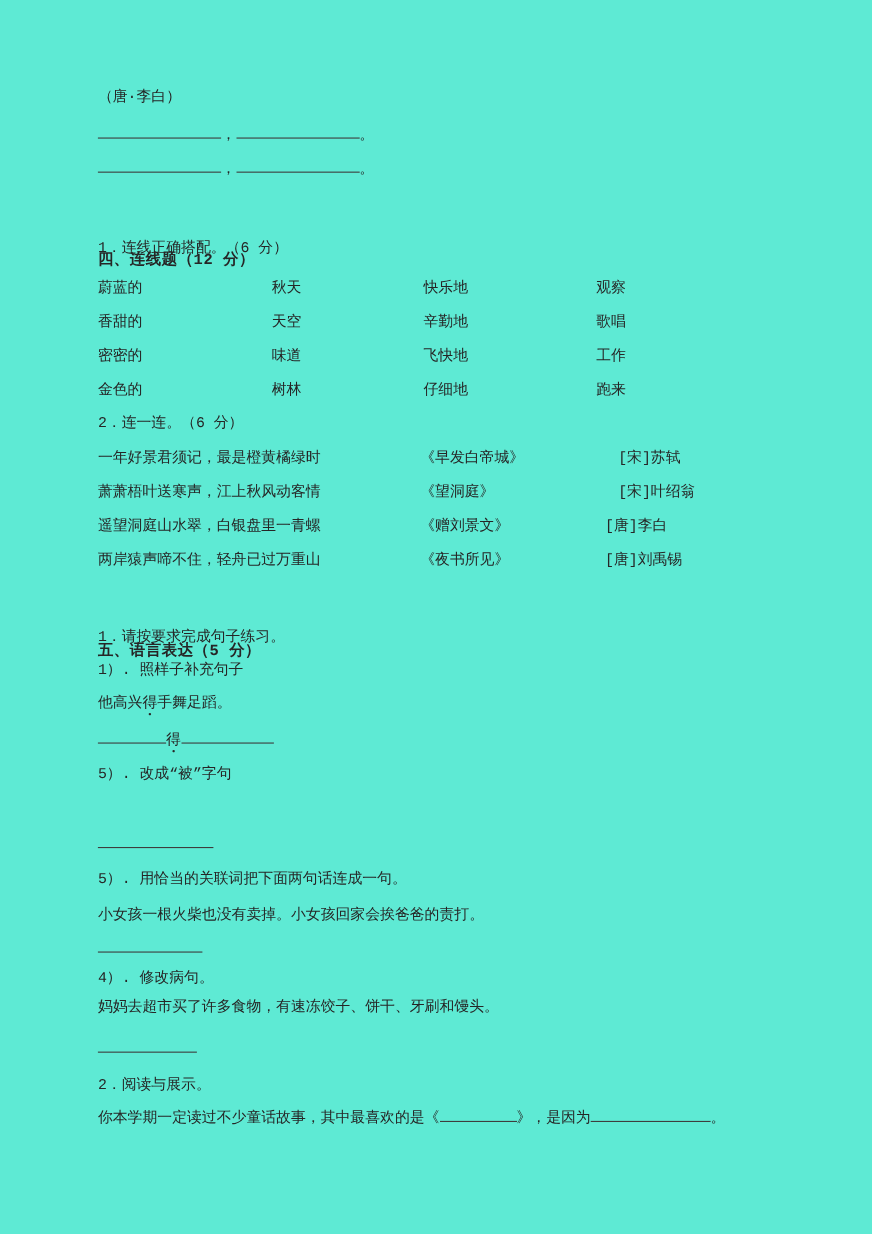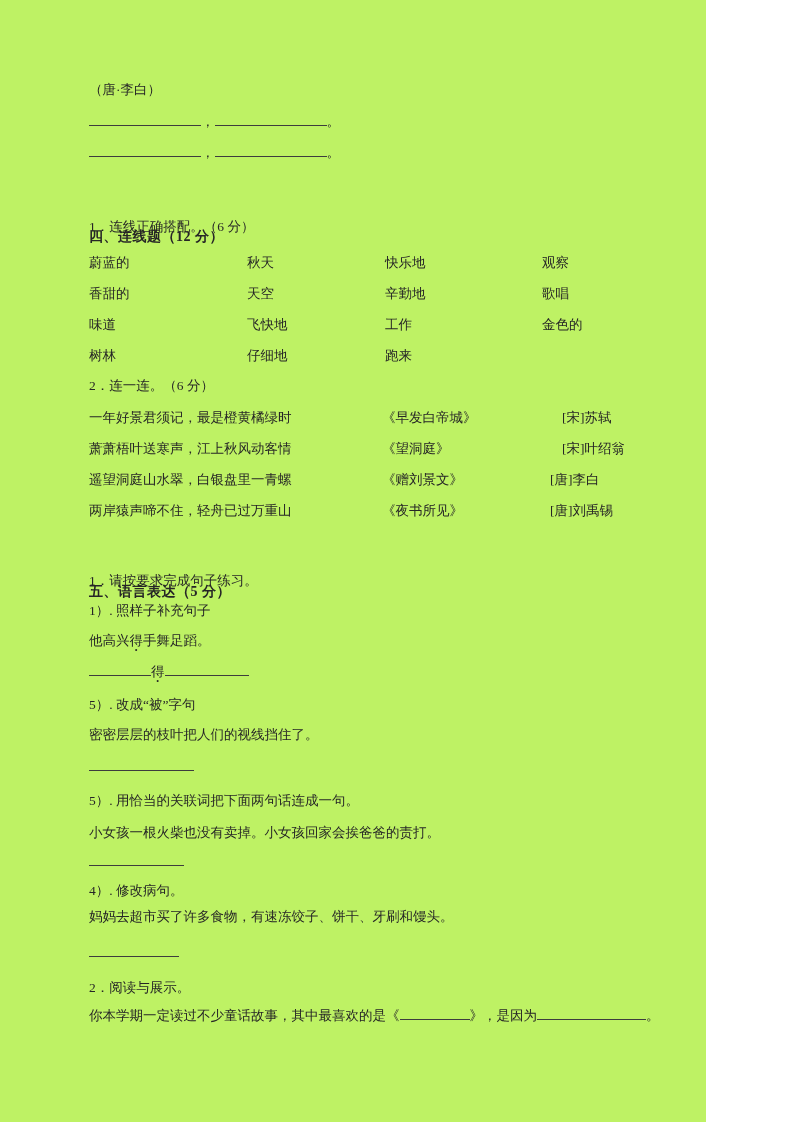--- a/index.html
+++ b/index.html
@@ -1,20 +1,20 @@
 <!DOCTYPE html>
 <html><head>
 <meta charset="utf-8">
 <style>
   html,body{margin:0;padding:0;background:#ffffff;}
   .page{
     position:relative;
-    width:706px;height:1122px;
-    background:#bef264;
-    font-family:Liberation Serif, serif;
+    width:793px;height:1122px;
+    background:#5eead4;
+    font-family:Liberation Mono, monospace;
     font-size:13.5px;
     color:#262626;
     overflow:hidden;
   }
   .row{position:absolute;left:89px;line-height:20px;white-space:nowrap;}
   .bold{font-weight:bold;font-size:14px;letter-spacing:0.5px;margin-top:36px;}
   
   .u{display:inline-block;height:13px;border-bottom:1px solid #3d3d3d;}
   .u112{width:112px}
   .u62{width:62px}
@@ -84,20 +84,21 @@
 
   <div class="grid1">
     <div class="cell">蔚蓝的</div>
     <div class="cell">秋天</div>
     <div class="cell">快乐地</div>
     <div class="cell">观察</div>
     <div class="cell">香甜的</div>
     <div class="cell">天空</div>
     <div class="cell">辛勤地</div>
     <div class="cell">歌唱</div>
+    <div class="cell">密密的</div>
     <div class="cell">味道</div>
     <div class="cell">飞快地</div>
     <div class="cell">工作</div>
     <div class="cell">金色的</div>
     <div class="cell">树林</div>
     <div class="cell">仔细地</div>
     <div class="cell">跑来</div>
   </div>
 
   <div class="row r-q2a">2．连一连。（6 分）</div>
@@ -119,21 +120,20 @@
 
   <div class="row r-sec5 bold">五、语言表达（5 分）</div>
   <div class="row r-51">1．请按要求完成句子练习。</div>
   <div class="row r-511">1）. 照样子补充句子</div>
 
   <div class="row r-ex"><span>他高兴</span><span class="emph"><span>得</span><span class="dot">•</span></span><span>手舞足蹈。</span></div>
 
   <div class="row r-fill"><span class="u u62"></span><span class="emph"><span>得</span><span class="dot">•</span></span><span class="u u84"></span></div>
 
   <div class="row r-sub2">5）. 改成“被”字句</div>
-  <div class="row r-s2sent">密密层层的枝叶把人们的视线挡住了。</div>
   <div class="row r-ul2"><span class="u u105"></span></div>
 
   <div class="row r-sub3">5）. 用恰当的关联词把下面两句话连成一句。</div>
   <div class="row r-s3sent">小女孩一根火柴也没有卖掉。小女孩回家会挨爸爸的责打。</div>
   <div class="row r-ul3"><span class="u u95"></span></div>
 
   <div class="row r-sub4">4）. 修改病句。</div>
   <div class="row r-s4sent">妈妈去超市买了许多食物，有速冻饺子、饼干、牙刷和馒头。</div>
   <div class="row r-ul4"><span class="u u90"></span></div>
 

